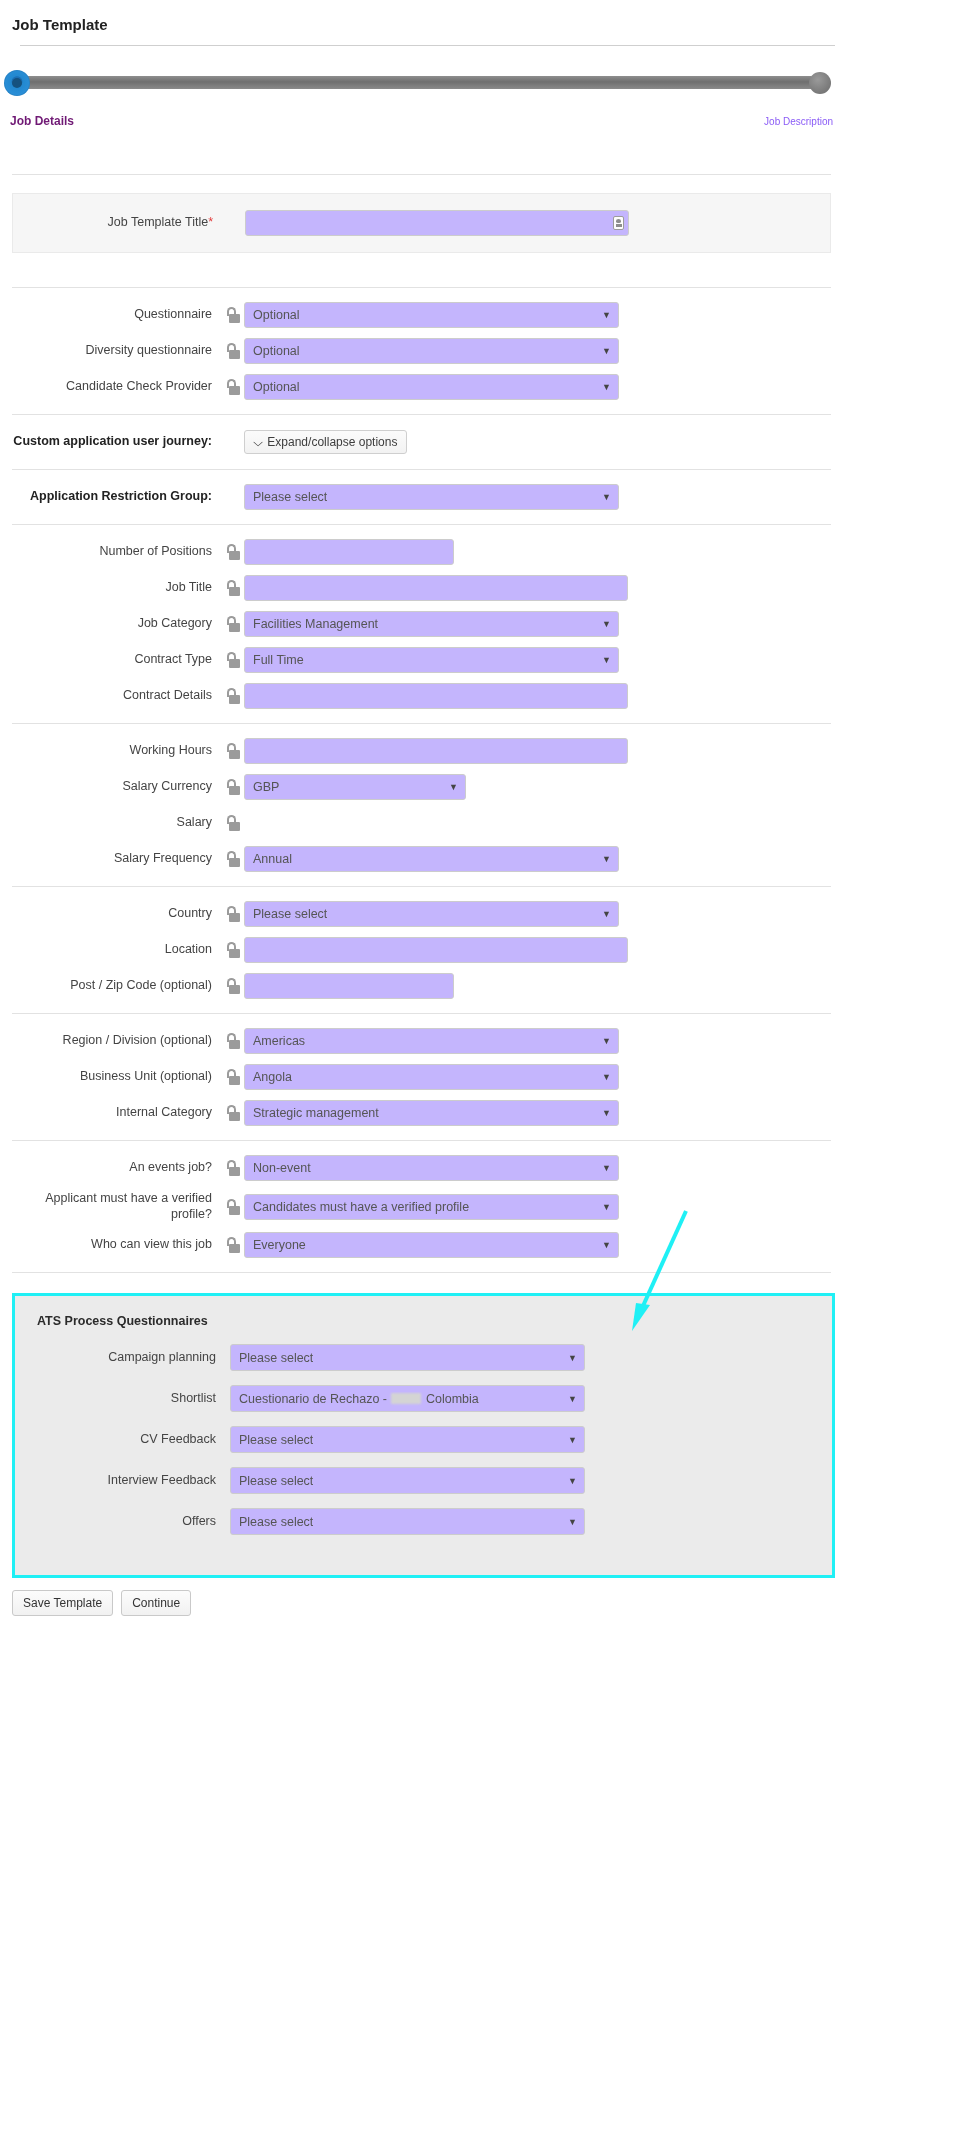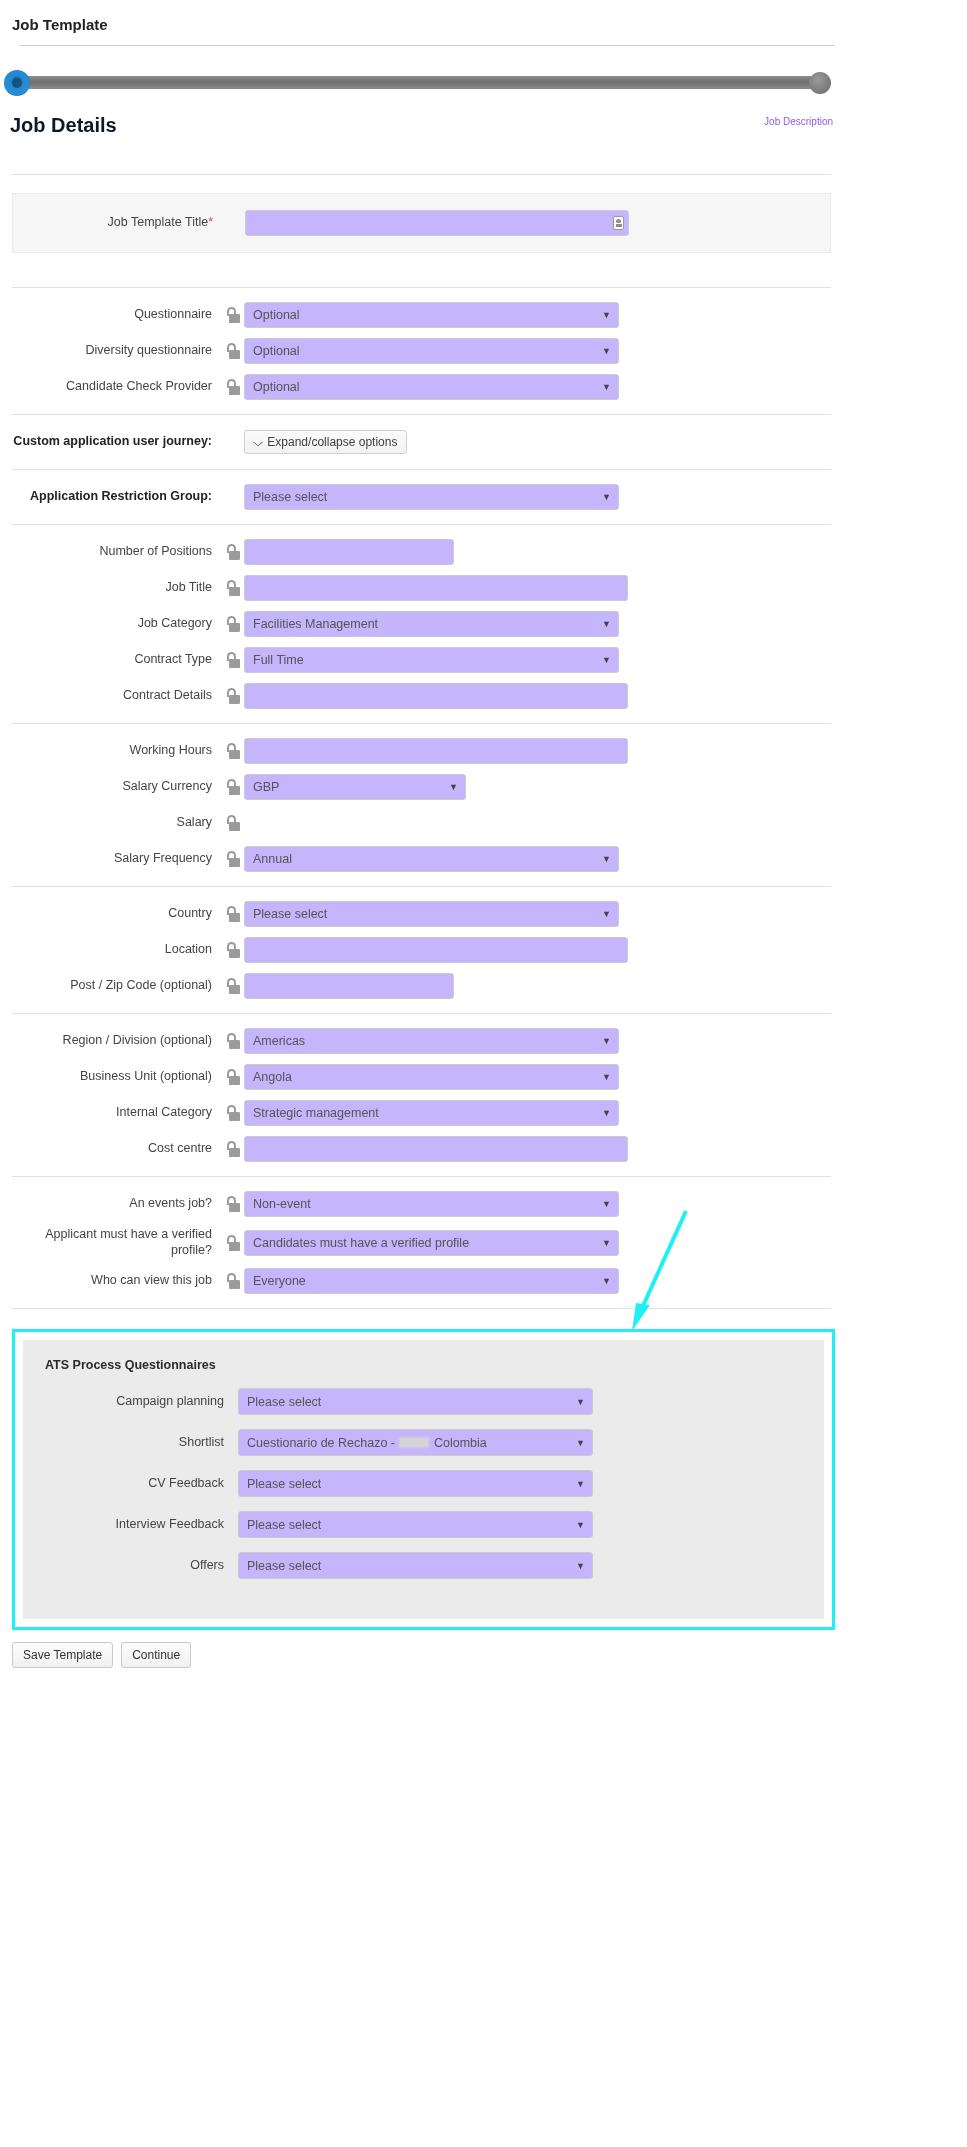--- a/index.html
+++ b/index.html
@@ -72,23 +72,23 @@
     top: 12px;
     background: radial-gradient(circle at 40% 35%, #9a9a9a 0%, #7d7d7d 60%, #6b6b6b 100%);
   }
   .step-labels {
     position: relative;
     height: 22px;
   }
   .step-left {
     position: absolute;
     left: 10px; top: -4px;
-    font-size: 20px;
+    font-size: 12px;
     font-weight: bold;
-    color: #0f172a;
+    color: #701a75;
   }
   .step-right {
     position: absolute;
     right: 10px; top: -2px;
     font-size: 10px;
     color: #8b5cf6;
   }
 
   
   .form-area { padding: 0 12px; }
@@ -253,21 +253,21 @@
     font-size: 11px;
     line-height: 1;
     color: #3d3d3d;
     transform: scaleX(1.15);
   }
 
   
   .ats-outer {
     margin: 20px 8px 0 12px;
     border: 3px solid #1ff0f5;
-    padding: 8px;
+    padding: 0;
     position: relative;
   }
   .ats-panel {
     background: #ebebeb;
     padding: 18px 0 26px 0;
   }
   .ats-heading {
     font-size: 12.5px;
     font-weight: bold;
     color: #2b2b2b;
@@ -660,32 +660,20 @@
             </span>
         </div>
         <div class="ctrl">
           <div class="sel w-sel">
             <span class="val">Strategic management</span>
             <span class="caret">▼</span>
           </div>
         </div>
       </div>
 
-      <div class="row">
-        <div class="lbl">Cost centre</div>
-        <div class="lockcell">
-          <span class="padlock">
-              <span class="shackle"></span>
-              <span class="body"></span>
-            </span>
-        </div>
-        <div class="ctrl">
-          <input class="txt w-full" type="text" value="" style="">
-        </div>
-      </div>
 
     </div>
 
     <div class="hr"></div>
 
     <div class="section">
 
       <div class="row">
         <div class="lbl">An events job?</div>
         <div class="lockcell">

